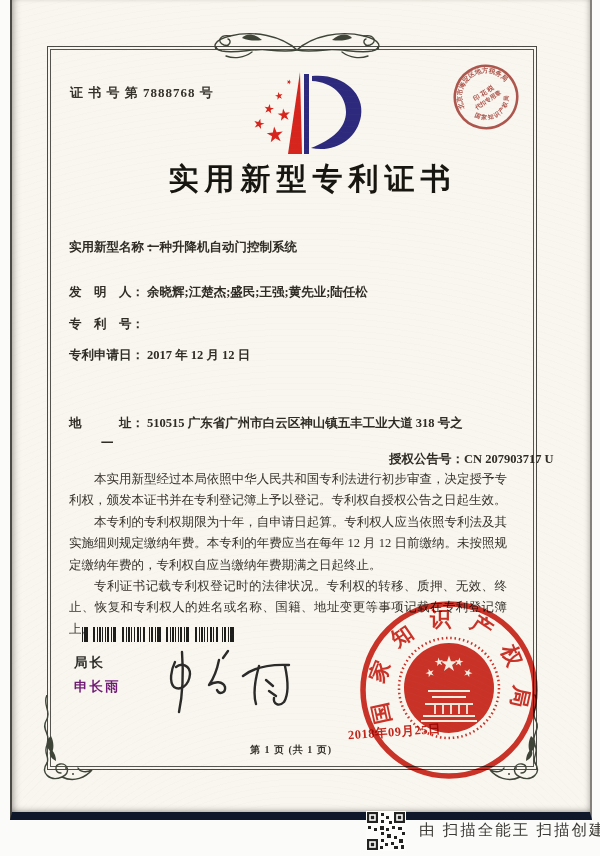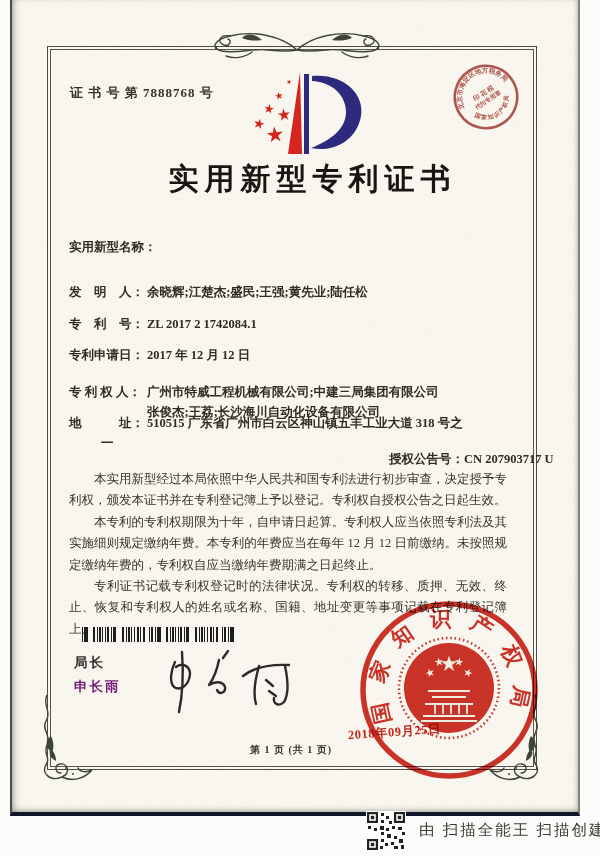--- a/index.html
+++ b/index.html
@@ -2,23 +2,23 @@
 <html><head>
 <meta charset="utf-8">
 <style>
   html,body{margin:0;padding:0;}
   body{width:600px;height:856px;background:#fbfbf9;overflow:hidden;position:relative;
        font-family:"Liberation Serif","DejaVu Serif",serif;}
   .stage{position:absolute;left:0;top:0;width:600px;height:856px;}
 
   
   .scan-page{position:absolute;left:10px;top:0;width:566px;height:812px;background:#f8f6ef;
-    border-left:2px solid #4c4a44;border-right:2px solid #84817a;border-bottom:4px solid #0f172a;
+    border-left:2px solid #4c4a44;border-right:2px solid #84817a;border-bottom:8px solid #0f172a;
     box-shadow:inset 6px 0 8px -6px rgba(40,38,32,.55), inset -4px 0 6px -4px rgba(40,38,32,.35),
-               inset 0 -5px 7px -5px rgba(40,38,32,.45);}
+               inset 0 -5px 7px -5px rgba(40,38,32,.45);padding-left:12px;}
   .scan-page::after{content:"";position:absolute;inset:0;pointer-events:none;opacity:.5;
     background:repeating-radial-gradient(circle at 50% 130%, rgba(160,150,120,0.05) 0 1px, transparent 1px 6px);}
 
   
   .frame{position:absolute;left:35px;top:46px;width:488px;height:722px;border:1.5px solid #4b4a45;}
   .frame::before{content:"";position:absolute;inset:2px;border:1px solid #55544e;}
 
   .abs{position:absolute;}
 
   .cert-number{left:58px;top:84px;font-size:13px;font-weight:bold;letter-spacing:1px;color:#35322c;white-space:pre;}
@@ -116,36 +116,32 @@
         <use href="#lstar" transform="translate(42,49) scale(6.5) rotate(-8)"></use>
         <use href="#lstar" transform="translate(17,58) scale(5.5) rotate(14)"></use>
         <use href="#lstar" transform="translate(33,69) scale(8.5) rotate(-6)"></use>
       </g>
     </svg>
 
     <div class="abs title">实用新型专利证书</div>
 
     <div class="frow" style="top:238px">
       <span class="lab">实用新型名称：</span>
+      <span class="val">一种升降机自动门控制系统</span>
     </div>
     <div class="frow" style="top:283px">
       <span class="lab">发　明　人：</span>
       <span class="val">余晓辉;江楚杰;盛民;王强;黄先业;陆任松</span>
     </div>
     <div class="frow" style="top:315px">
       <span class="lab">专　利　号：</span>
-      <span class="val">ZL 2017 2 1742084.1</span>
     </div>
     <div class="frow" style="top:346px">
       <span class="lab">专利申请日：</span>
       <span class="val">2017 年 12 月 12 日</span>
-    </div>
-    <div class="frow" style="top:383px">
-      <span class="lab">专 利 权 人：</span>
-      <span class="val"><span>广州市特威工程机械有限公司;中建三局集团有限公司</span><br><span>张俊杰;王荔;长沙海川自动化设备有限公司</span></span>
     </div>
     <div class="frow" style="top:414px">
       <span class="lab">地　　　址：</span>
       <span class="val"><span>510515 广东省广州市白云区神山镇五丰工业大道 318 号之</span><br><span style="margin-left:-46px">一</span></span>
     </div>
     <div class="frow grant-no" style="top:450px">
       <span class="lab">授权公告号：</span>
       <span class="val">CN 207903717 U</span>
     </div>
 

